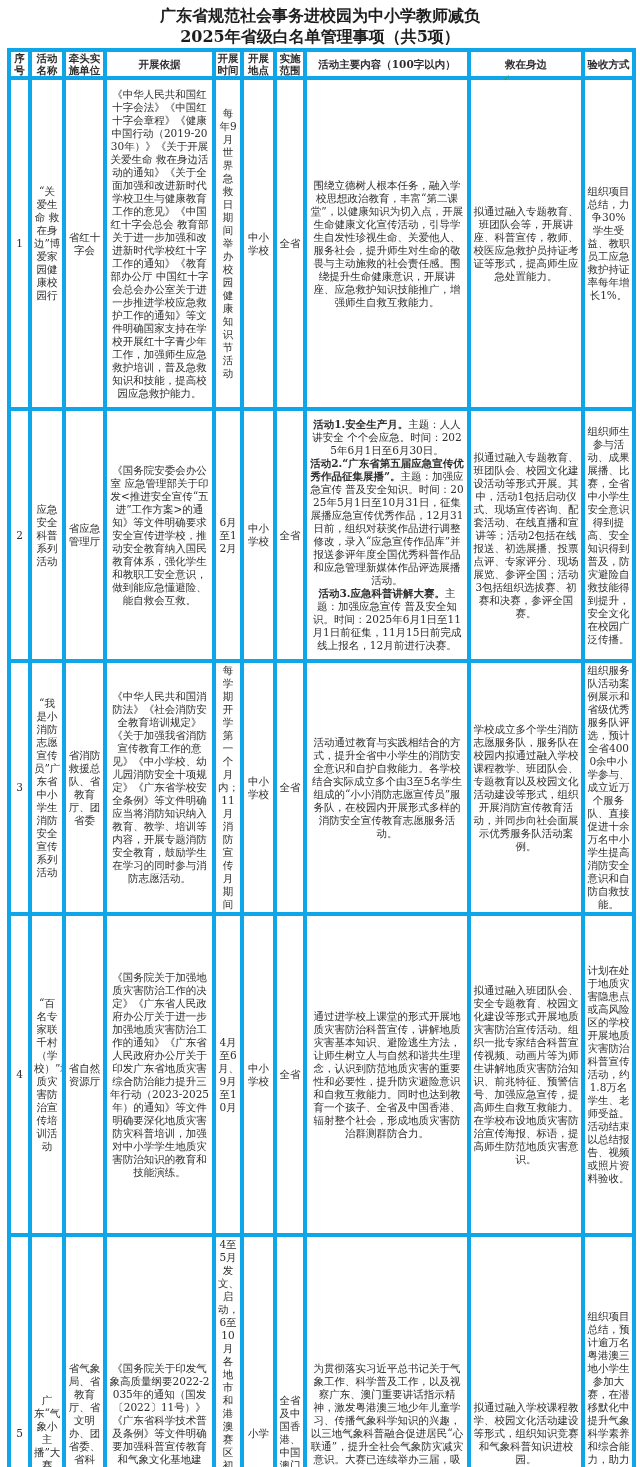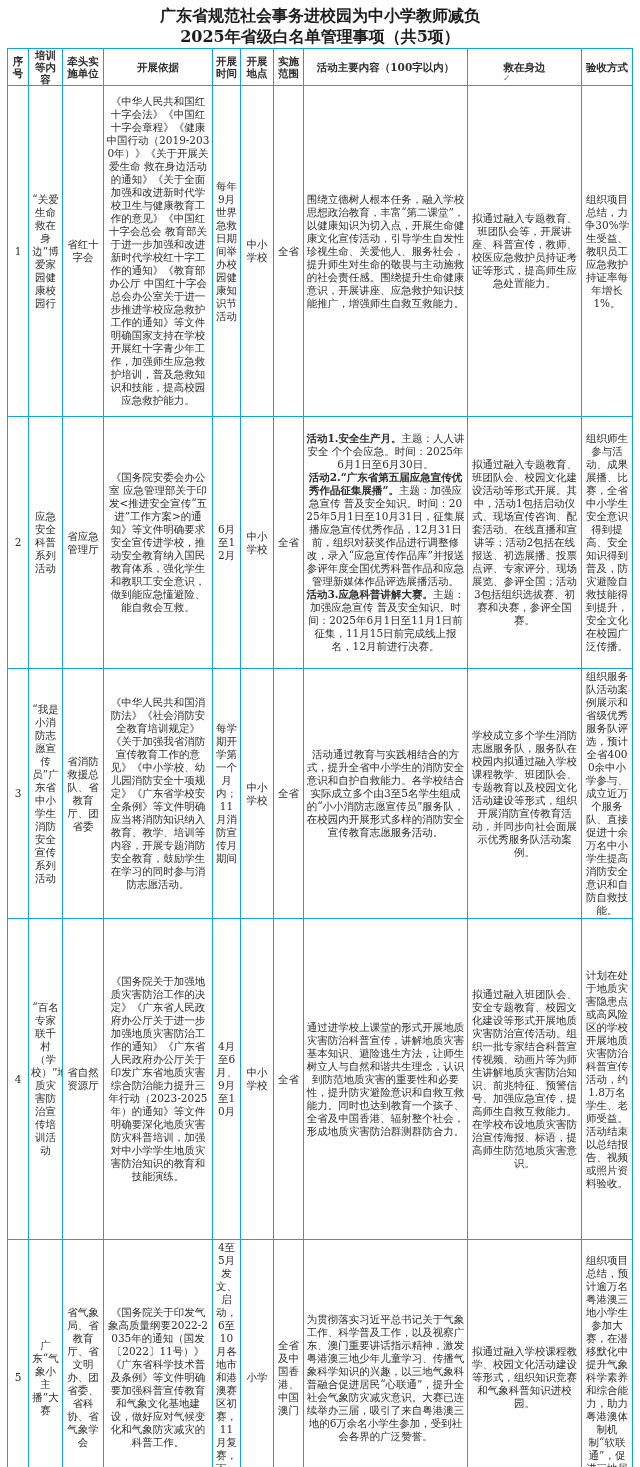--- a/index.html
+++ b/index.html
@@ -19,21 +19,21 @@
     line-height:21px;
     color:#1d1d1d;
   }
   table.wl{
     border-collapse:collapse;
     table-layout:fixed;
     width:625px;
     margin:1px 0 0 7px;
   }
   table.wl td, table.wl th{
-    border:1px solid #0ea5e9;
+    border:4px solid #0ea5e9;
     padding:1px 2px;
     font-size:10.5px;
     line-height:13px;
     vertical-align:middle;
     word-break:break-all;
     overflow:hidden;
   }
   table.wl th{
     font-weight:700;
     text-align:center;
@@ -70,21 +70,21 @@
         <col style="width:28px">
         <col style="width:33px">
         <col style="width:30px">
         <col style="width:164px">
         <col style="width:114px">
         <col style="width:51px">
     </colgroup>
     <tbody>
         <tr style="height:22px;">
       <th>序号</th>
-      <th>培训等内容</th>
+      <th>活动名称</th>
       <th>牵头实施单位</th>
       <th>开展依据</th>
       <th>开展时间</th>
       <th>开展地点</th>
       <th>实施范围</th>
       <th>活动主要内容（100字以内）</th>
       <th>救在身边</th>
       <th>验收方式</th>
     </tr>
 

